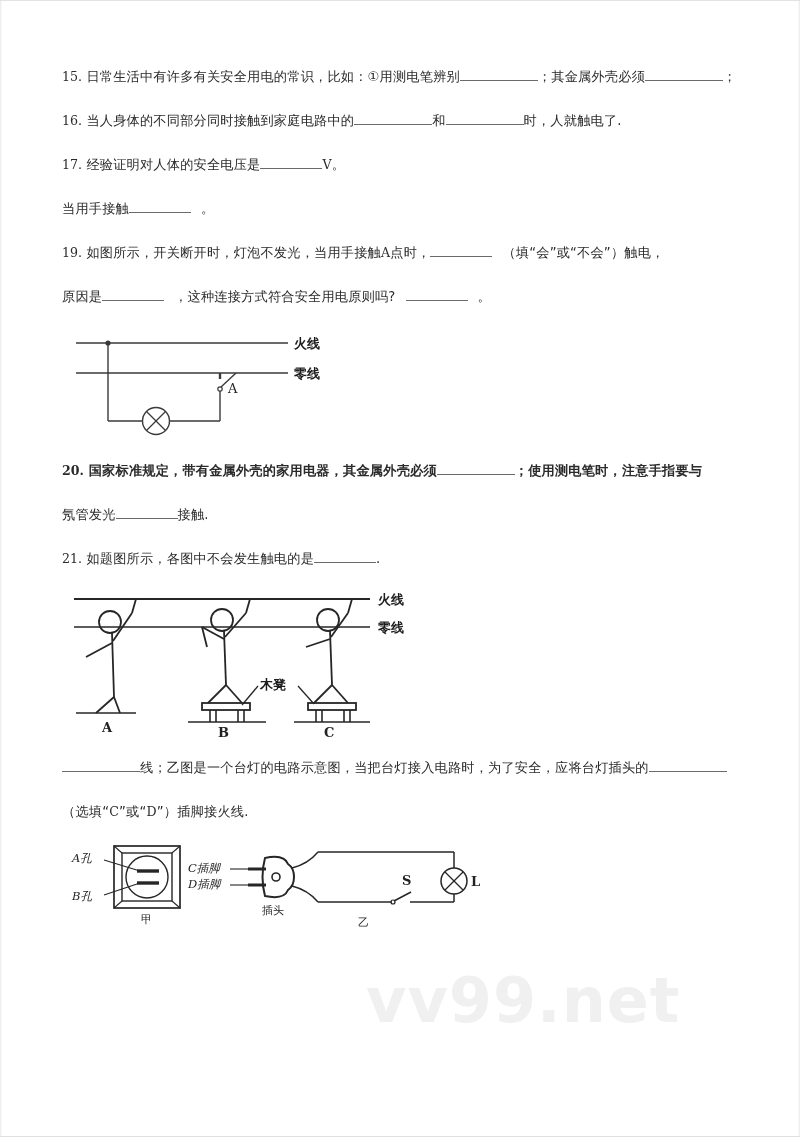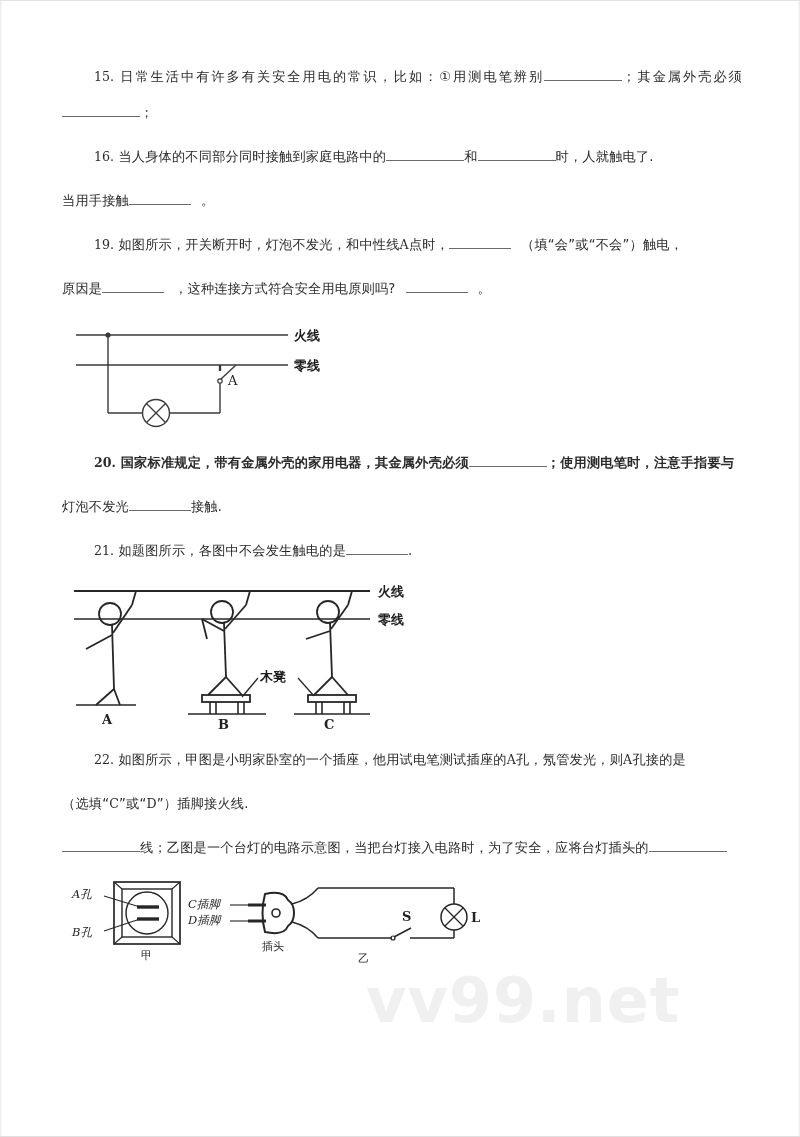--- a/index.html
+++ b/index.html
@@ -49,21 +49,20 @@
     font-size: 13.2px;
     line-height: 36px;
     letter-spacing: 0.2px;
     margin: 0 0 8px 0;
     text-align: justify;
   }
   .q .num {
     font-family: "DejaVu Serif", "Liberation Serif", serif;
     font-size: 12.6px;
     letter-spacing: 0;
-    margin-left: 32px;
   }
   .q .lat {
     font-family: "DejaVu Serif", "Liberation Serif", serif;
     font-size: 12.6px;
   }
   .blank {
     display: inline-block;
     border-bottom: 1px solid #6a6a6a;
     vertical-align: baseline;
   }
@@ -125,28 +124,32 @@
     <p class="q">
       <span class="num">15.</span>
       <span>日常生活中有许多有关安全用电的常识，比如：①用测电笔辨别</span><span class="blank b-lg"></span><span>；其金属外壳必须</span><span class="blank b-lg"></span><span>；</span>
     </p>
 
     <p class="q">
       <span class="num">16.</span>
       <span>当人身体的不同部分同时接触到家庭电路中的</span><span class="blank b-lg"></span><span>和</span><span class="blank b-lg"></span><span>时，人就触电了.</span>
     </p>
 
+    <p class="q">
+      <span class="num">17.</span>
+      <span>经验证明对人体的安全电压是</span><span class="blank b-md"></span><span class="lat">V</span><span>。</span>
+    </p>
 
     <p class="q">
       <span>当用手接触</span><span class="blank b-md"></span><span class="gap-before">。</span>
     </p>
 
     <p class="q">
       <span class="num">19.</span>
-      <span>如图所示，开关断开时，灯泡不发光，和中性线</span><span class="lat">A</span><span>点时，</span><span class="blank b-md"></span><span class="gap-before">（填“会”或“不会”）触电，</span>
+      <span>如图所示，开关断开时，灯泡不发光，当用手接触</span><span class="lat">A</span><span>点时，</span><span class="blank b-md"></span><span class="gap-before">（填“会”或“不会”）触电，</span>
     </p>
     <p class="q">
       <span>原因是</span><span class="blank b-md"></span><span class="gap-before">，这种连接方式符合安全用电原则吗?</span><span class="blank b-md gap-before"></span><span class="gap-before">。</span>
     </p>
 
     <div class="fig" style="margin:14px 0 12px 8px;">
       <svg width="260" height="112" viewBox="0 0 260 112">
 
         <line class="ln" x1="6" y1="14" x2="218" y2="14" stroke-width="1.6"></line>
 
@@ -175,21 +178,21 @@
         <text class="fig-cn" x="224" y="19">火线</text>
         <text class="fig-cn" x="224" y="49">零线</text>
       </svg>
     </div>
 
     <p class="q" style="margin-top:10px;font-weight:bold;">
       <span class="num">20.</span>
       <span>国家标准规定，带有金属外壳的家用电器，其金属外壳必须</span><span class="blank b-lg"></span><span>；使用测电笔时，注意手指要与</span>
     </p>
     <p class="q">
-      <span>灯泡不发光</span><span class="blank b-md"></span><span>接触.</span>
+      <span>氖管发光</span><span class="blank b-md"></span><span>接触.</span>
     </p>
 
     <p class="q">
       <span class="num">21.</span>
       <span>如题图所示，各图中不会发生触电的是</span><span class="blank b-md"></span><span>.</span>
     </p>
 
     <div class="fig" style="margin:8px 0 10px 8px;">
       <svg width="380" height="155" viewBox="0 0 380 155">
 
@@ -257,29 +260,25 @@
           <line class="ln2" x1="224" y1="137" x2="300" y2="137" stroke-width="1.6"></line>
           <text class="fig-label" x="254" y="152" font-weight="bold">C</text>
         </g>
 
         <text class="fig-cn" x="190" y="104">木凳</text>
         <line class="ln2" x1="188" y1="101" x2="172" y2="120" stroke-width="1.3"></line>
         <line class="ln2" x1="228" y1="101" x2="244" y2="119" stroke-width="1.3"></line>
       </svg>
     </div>
 
-    <p class="q" style="margin-top:4px;">
-      <span class="num">22.</span>
-      <span>如图所示，甲图是小明家卧室的一个插座，他用试电笔测试插座的</span><span class="lat">A</span><span>孔，氖管发光，则</span><span class="lat">A</span><span>孔接的是</span>
+    <p class="q">
+      <span class="blank b-lg"></span><span>线；乙图是一个台灯的电路示意图，当把台灯接入电路时，为了安全，应将台灯插头的</span><span class="blank b-lg"></span>
     </p>
     <p class="q">
       <span>（选填“</span><span class="lat">C</span><span>”或“</span><span class="lat">D</span><span>”）插脚接火线.</span>
-    </p>
-    <p class="q">
-      <span class="blank b-lg"></span><span>线；乙图是一个台灯的电路示意图，当把台灯接入电路时，为了安全，应将台灯插头的</span><span class="blank b-lg"></span>
     </p>
 
     <div class="fig" style="margin:8px 0 0 8px;">
       <svg width="420" height="105" viewBox="0 0 420 105">
 
         <g>
 
           <rect class="ln2" x="44" y="8" width="66" height="62" stroke-width="1.7" fill="#fff"></rect>
           <rect class="ln2" x="52" y="15" width="50" height="48" stroke-width="1.4" fill="#fff"></rect>
           <line class="ln2" x1="44" y1="8" x2="52" y2="15" stroke-width="1.1"></line>

